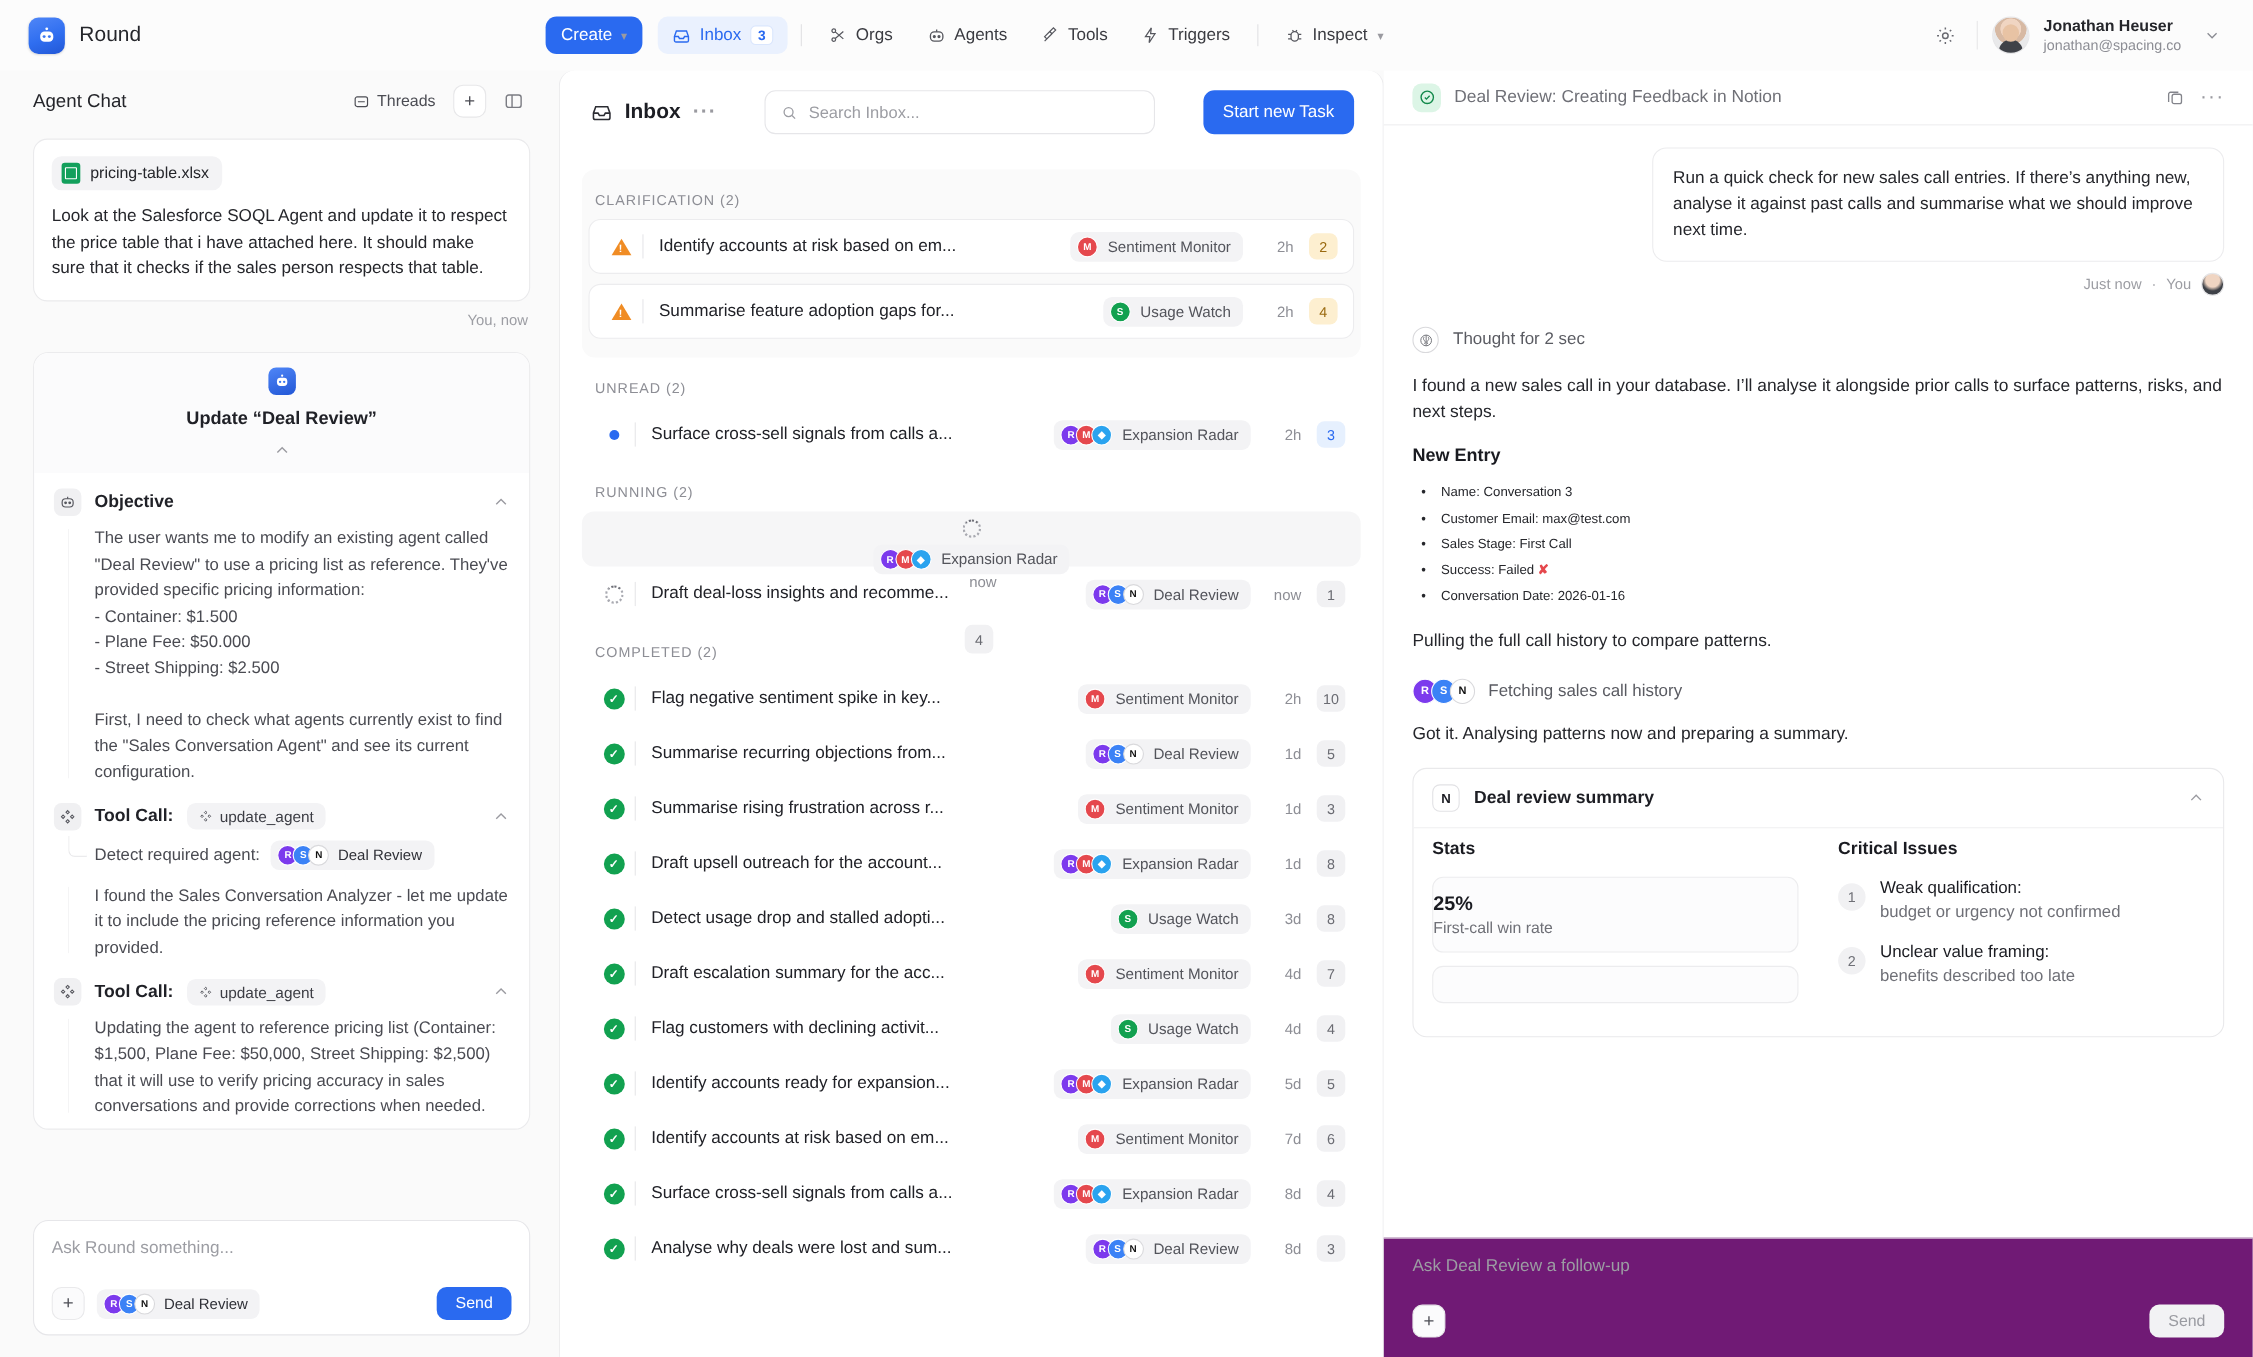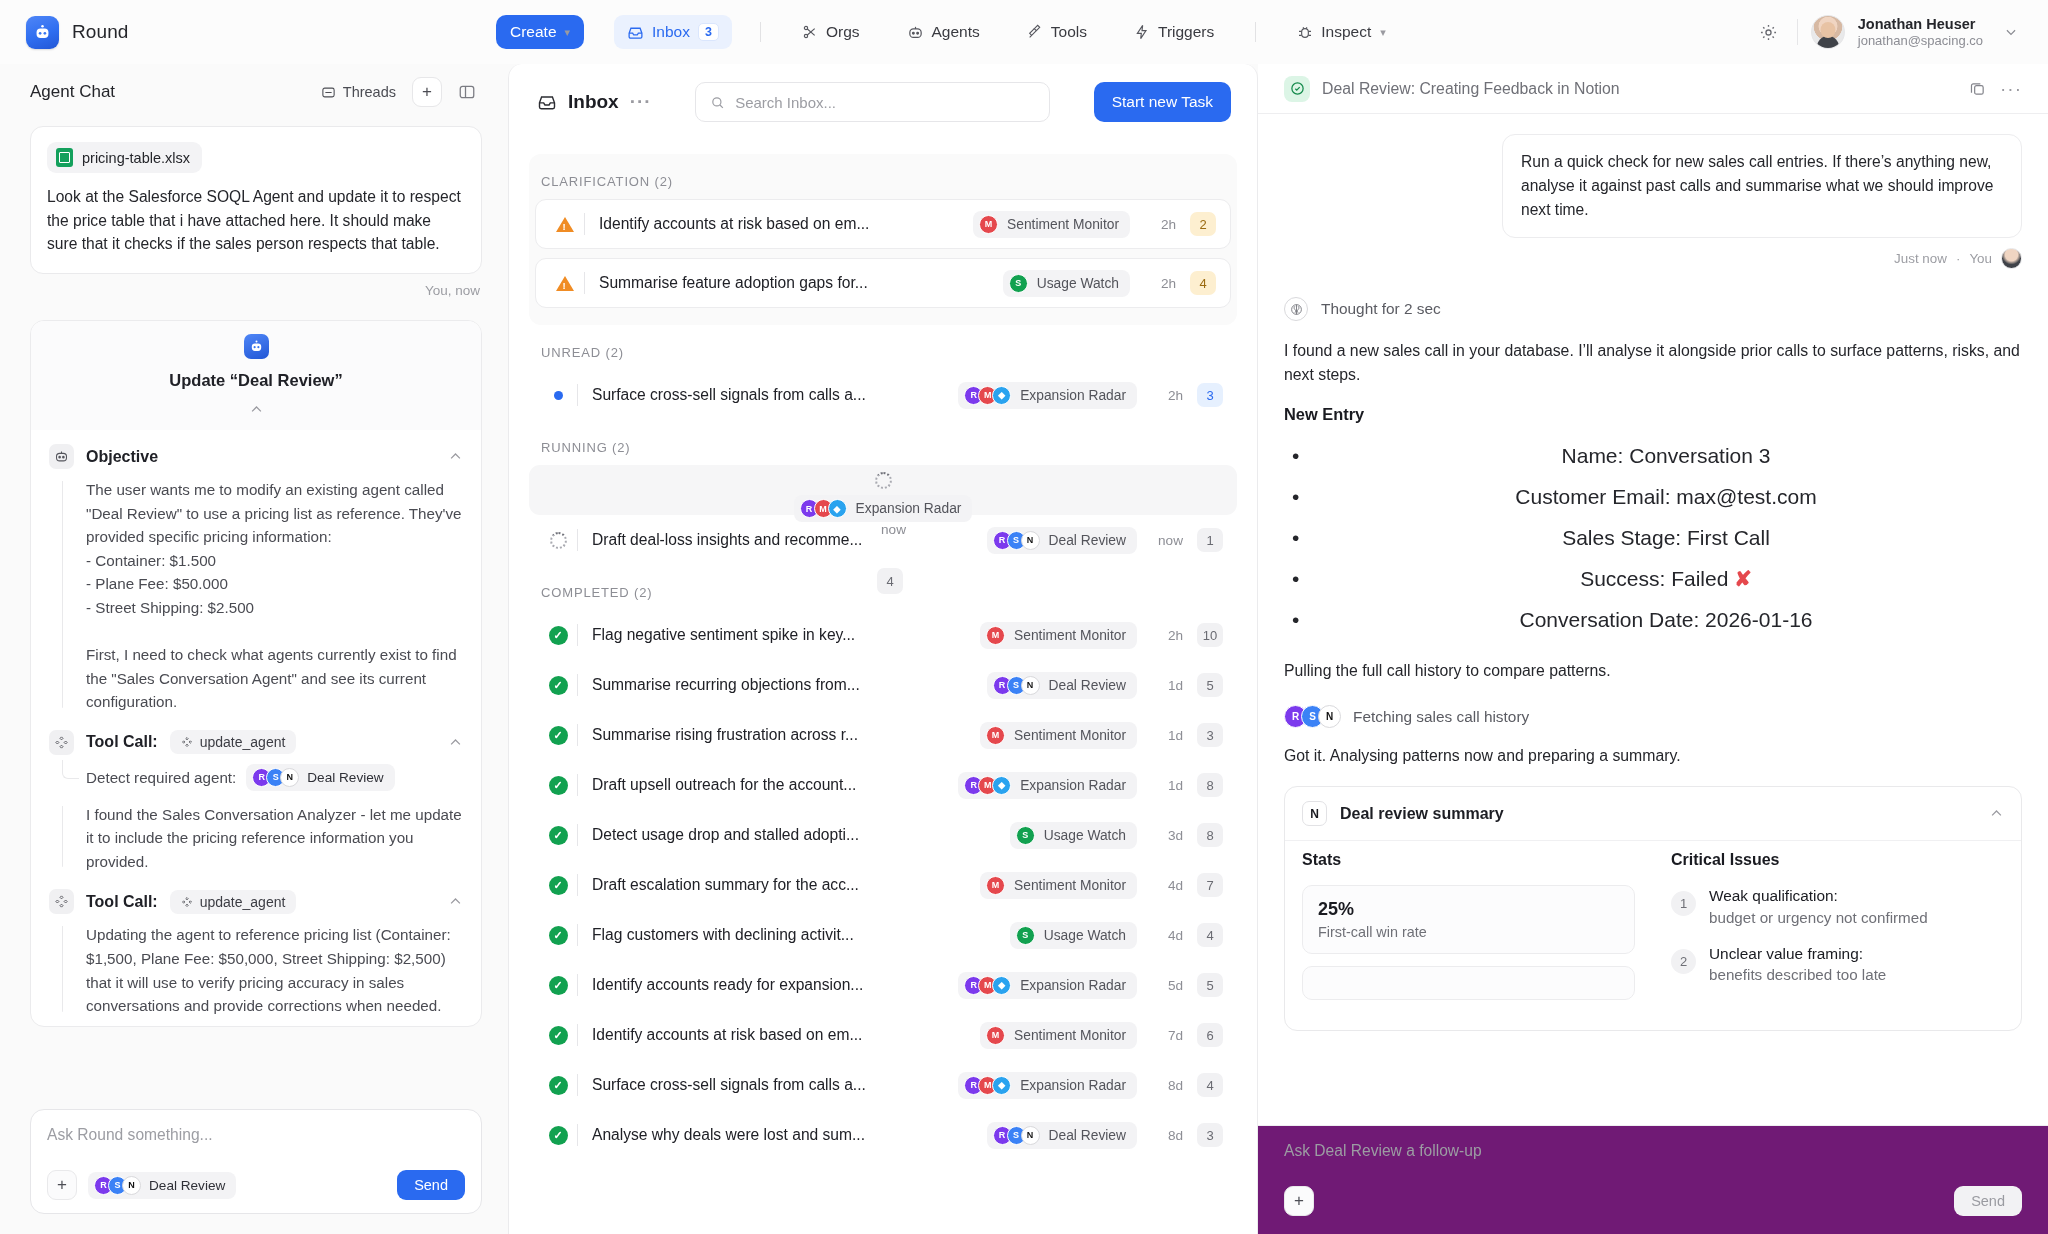--- a/index.html
+++ b/index.html
@@ -23,21 +23,21 @@
   }
   .brand { display: flex; align-items: center; gap: 13px; width: 470px; }
   .brand-logo {
     width: 33px; height: 33px; border-radius: 9px;
     background: linear-gradient(160deg,#4f86f7 0%,#2f6ef0 55%,#2257d6 100%);
     display: flex; align-items: center; justify-content: center;
     box-shadow: 0 1px 2px rgba(0,0,0,.14);
   }
   .brand-name { font-size: 19px; font-weight: 500; color: #25262b; letter-spacing: .1px; }
 
-  .nav { display: flex; align-items: center; gap: 21px; flex: 1; }
+  .nav { display: flex; align-items: center; gap: 5px; flex: 1; }
   .btn-create {
     background:#2a6af0; color:#fff; border-radius: 10px;
     height: 34px; padding: 0 14px; display:flex; align-items:center; gap:7px;
     font-size: 15.5px; font-weight: 500; cursor: pointer; margin-right: 9px;
   }
   .nav-item {
     display:flex; align-items:center; gap:8px;
     height: 34px; padding: 0 13px; border-radius: 9px;
     font-size: 15.5px; color: #3a3b41; cursor: pointer;
   }
@@ -179,37 +179,37 @@
   .bubble { margin-left:auto; max-width: 520px; border:1px solid #ececee; border-radius:13px; background:#fff; padding: 15px 18px; font-size:15.6px; line-height:1.55; color:#25262b; }
   .bubble-meta { display:flex;align-items:center;justify-content:flex-end;gap:9px;font-size:13.4px;color:#9c9da3;padding: 10px 0 0 0; }
   .mini-av { width:21px;height:21px;border-radius:50%;background:radial-gradient(circle at 50% 30%,#f0d5c2 0 38%,#3f4248 60%);border:1px solid #e6e6e8; }
 
   .thought { display:flex; align-items:center; gap:13px; margin: 28px 0 18px 0; }
   .thought-ico { width:24px;height:24px;border-radius:50%;border:1.5px solid #d9d9dc;display:flex;align-items:center;justify-content:center;color:#6f7077;font-size:12px; }
   .thought-txt { font-size:15.4px; color:#5a5b62; }
   .para { font-size:15.8px; line-height:1.52; color:#25262b; margin-bottom: 18px; }
   .h-sub { font-size:16.4px; font-weight:700; color:#1a1b21; margin: 18px 0 12px 0; }
   ul.entry { list-style:none; margin: 0 0 18px 0; }
-  ul.entry li { font-size:21px; color:#25262b; line-height:1.95; padding-left: 26px; position:relative;text-align:center; }
+  ul.entry li { font-size:12px; color:#25262b; line-height:1.95; padding-left: 26px; position:relative; }
   ul.entry li::before { content:"•"; position:absolute; left:8px; color:#25262b; }
   .xmark { color:#e5484d; font-weight:800; }
 
   .fetch-row { display:flex; align-items:center; gap:12px; margin: 22px 0 16px 0; }
   .fetch-txt { font-size:15.4px; color:#5a5b62; }
   .stack-lg > span { width:23px;height:23px;font-size:10px;margin-left:-6px; }
   .stack-lg > span:first-child { margin-left:0; }
 
   .summary { border:1px solid #e9e9eb; border-radius:13px; margin-top: 18px; overflow:hidden; }
   .sum-head { display:flex;align-items:center;gap:13px;padding: 14px 17px; }
   .sum-ico { width:25px;height:25px;border-radius:7px;border:1px solid #e2e2e5;display:flex;align-items:center;justify-content:center;font-size:12px;font-weight:800;color:#1a1b21;background:#fff; }
   .sum-title { font-size:16px; font-weight:600; color:#1d1e24; flex:1; }
   .sum-body { display:flex; gap:36px; padding: 10px 17px 18px 17px; border-top:1px solid #f0f0f2; }
   .sum-col { flex:1; min-width:0; }
   .sum-col h4 { font-size:16px; font-weight:700; color:#1a1b21; margin-bottom: 16px; }
-  .stat-box { border:1px solid #ececee; border-radius:10px; background:#fcfcfd; padding: 13px 15px; margin-bottom: 12px; }
+  .stat-box { border:1px solid #ececee; border-radius:10px; background:#fcfcfd; padding: 13px 0; margin-bottom: 12px; }
   .stat-val { font-size:18px; font-weight:700; color:#1a1b21; }
   .stat-lbl { font-size:14.4px; color:#6f7077; margin-top: 4px; }
   .issue { display:flex; gap:13px; margin-bottom: 14px; align-items:flex-start; }
   .issue-num { width:25px;height:25px;border-radius:50%;background:#f1f1f3;color:#6f7077;font-size:13px;display:flex;align-items:center;justify-content:center;flex:0 0 25px;margin-top:6px; }
   .issue-t { font-size:15.4px; color:#1a1b21; line-height:1.42; }
   .issue-d { font-size:15.2px; color:#6f7077; line-height:1.42; }
 
   .rp-compose { border-top:1px solid #eeeef0; background:#701a75; padding: 16px 26px 18px 26px; }
   .rp-ph { font-size:15.6px; color:#9c9da3; margin-bottom: 26px; }
   .rp-row { display:flex; align-items:center; }

